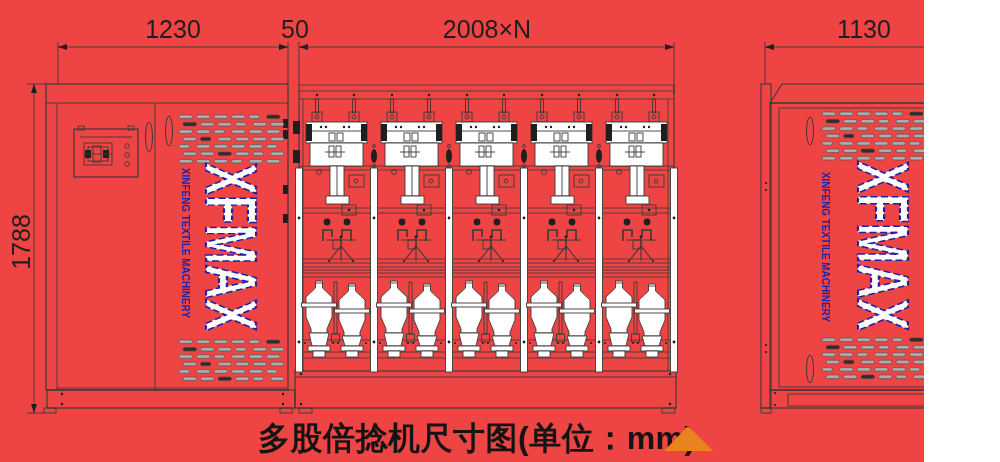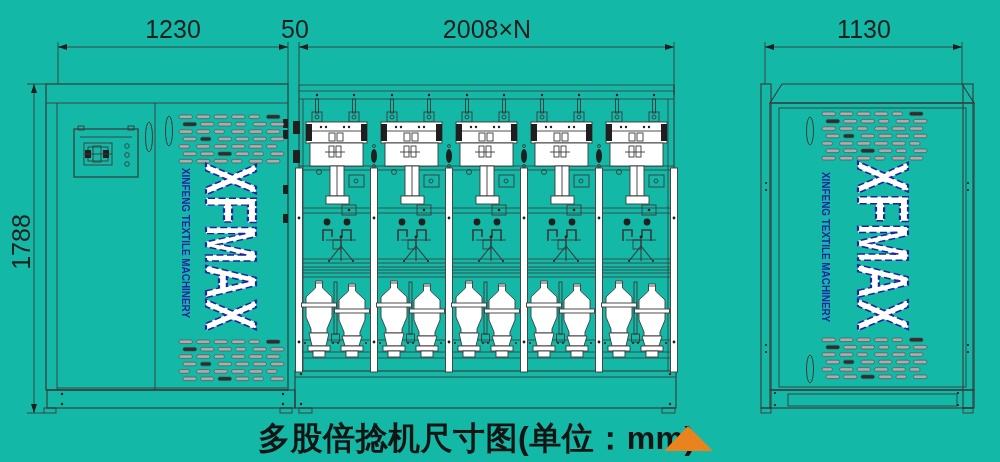--- a/index.html
+++ b/index.html
@@ -1,16 +1,16 @@
 <!DOCTYPE html>
 <html><head>
 <meta charset="utf-8">
 <style>
   html,body{margin:0;padding:0;background:#ffffff;}
-  .stage{position:relative;width:1000px;height:462px;background:#14b8a6;overflow:hidden;
+  .stage{position:relative;width:924px;height:462px;background:#ef4444;overflow:hidden;
          font-family:"Liberation Sans",sans-serif;}
   svg{display:block;}
   .dimtxt{font:25px "Liberation Sans",sans-serif;fill:#1f1f1f;text-anchor:middle;}
   .caption{font:600 32px "Liberation Sans",sans-serif;fill:#141414;letter-spacing:.5px;}
   .logo-big{font:bold 72px "Liberation Sans",sans-serif;fill:#ffffff;stroke-width:2.2;
             stroke-dasharray:7 3.5;}
   .logo-small{font:bold 10.5px "Liberation Sans",sans-serif;}
 </style>
 </head>
 <body>

